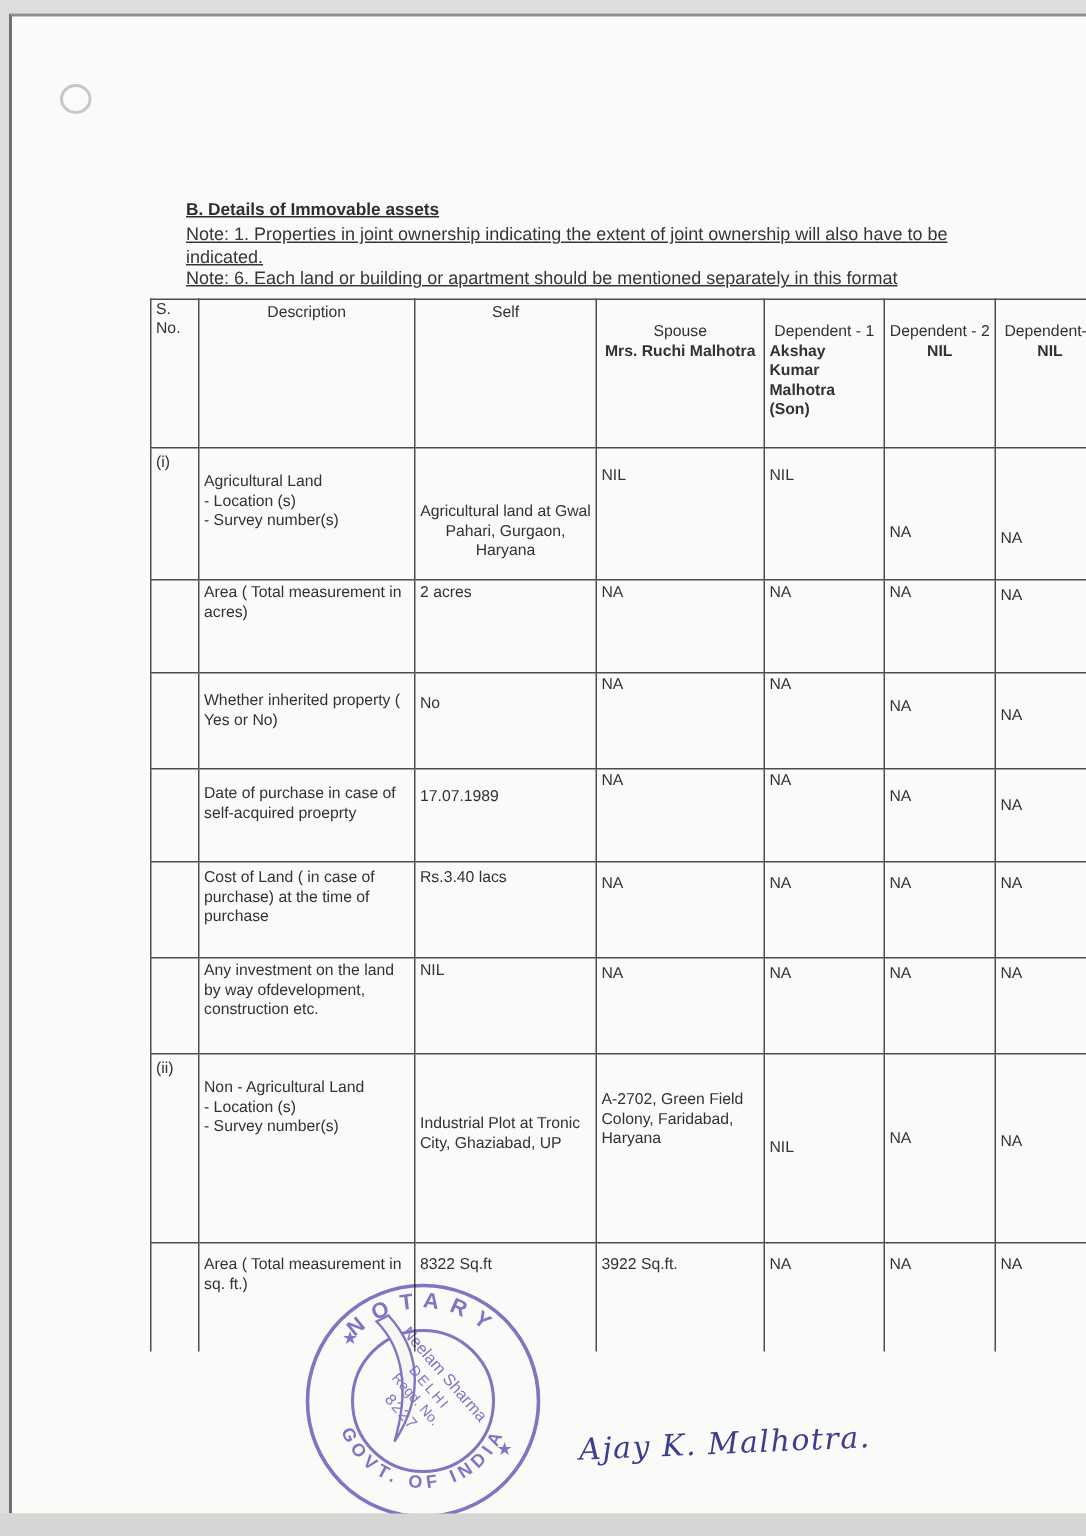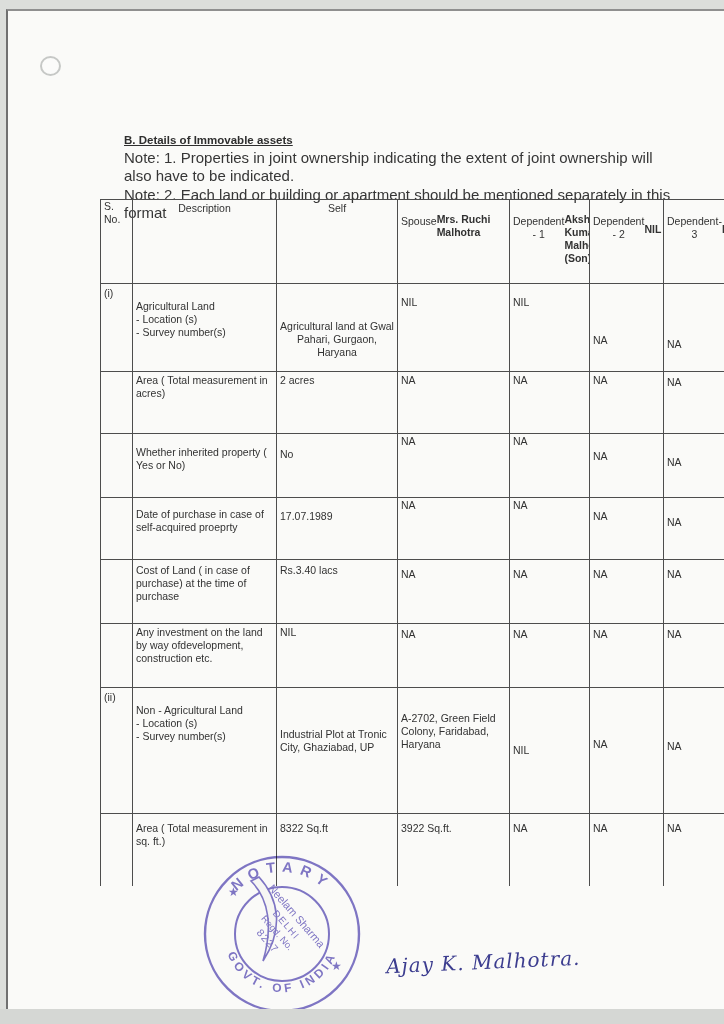--- a/index.html
+++ b/index.html
@@ -24,39 +24,39 @@
     width:21px; height:20px;
     border:2px solid #c6c8c6;
     border-radius:50%;
     background:#fbfbfa;
   }
   .title-block { position:absolute; left:124px; top:134px; width:560px; }
   .doc-title {
     font-size:11.5px; font-weight:bold; text-decoration:underline;
     color:#2e2e2e; margin-bottom:3px;
   }
-  .doc-note { font-size:15px; color:#363636; line-height:1.22; }
+  .doc-note { font-size:12px; color:#363636; line-height:1.22;text-decoration:underline; }
 
   table.assets {
     position:absolute; left:88px; top:199px;
     width:636px; table-layout:fixed;
     border-collapse:collapse;
     font-size:10.5px; color:#323232; line-height:1.24;margin-left:12px;
   }
   td, th {
     border:1px solid #4d4d4d;
     vertical-align:top; text-align:left;
     font-weight:normal;
     padding:0 3px;
     white-space:pre-line;
     overflow:hidden;
   }
   tr.last-row td { border-bottom:none; }
   .hdr-label { display:block; text-align:center; padding-top:2px; }
-  .hdr-flex { display:flex; height:100%; }
+  .hdr-flex { display:flex; flex-direction:column; height:100%;align-items:center; }
   .hdr-name { font-weight:bold; text-align:left; margin-top:auto; padding-bottom:5px; }
   .cell-flex { display:flex; flex-direction:column; height:100%; }
   .sub-bottom { margin-top:auto; }
 
   
   .pt1{padding-top:1px;} .pt2{padding-top:2px;} .pt3{padding-top:3px;} .pt4{padding-top:4px;}
   .pt8{padding-top:8px;} .pt10{padding-top:10px;} .pt12{padding-top:12px;} .pt14{padding-top:14px;}
   .pt16{padding-top:16px;} .pt18{padding-top:18px;} .pt22{padding-top:22px;} .pt24{padding-top:24px;}
   .pt30{padding-top:30px;} .pt32{padding-top:32px;} .pt36{padding-top:36px;text-align:center;} .pt40{padding-top:40px;}
   .pt50{padding-top:50px;} .pt52{padding-top:52px;} .pt54{padding-top:54px;} .pt56{padding-top:56px;}
@@ -85,21 +85,21 @@
 </style>
 </head>
 <body>
 
 <div class="page"></div>
 <div class="hole-punch"></div>
 
 <div class="title-block">
   <div class="doc-title">B. Details of Immovable assets</div>
   <div class="doc-note">Note: 1. Properties in joint ownership indicating the extent of joint ownership will also have to be indicated.</div>
-  <div class="doc-note">Note: 2. Each land or building or apartment should be mentioned separately in this format</div>
+  <div class="doc-note">Note: 6. Each land or building or apartment should be mentioned separately in this format</div>
 </div>
 
 <table class="assets">
   <colgroup>
     <col style="width:32px">
       <col style="width:144px">
       <col style="width:121px">
     <col style="width:112px">
       <col style="width:80px">
       <col style="width:74px">

